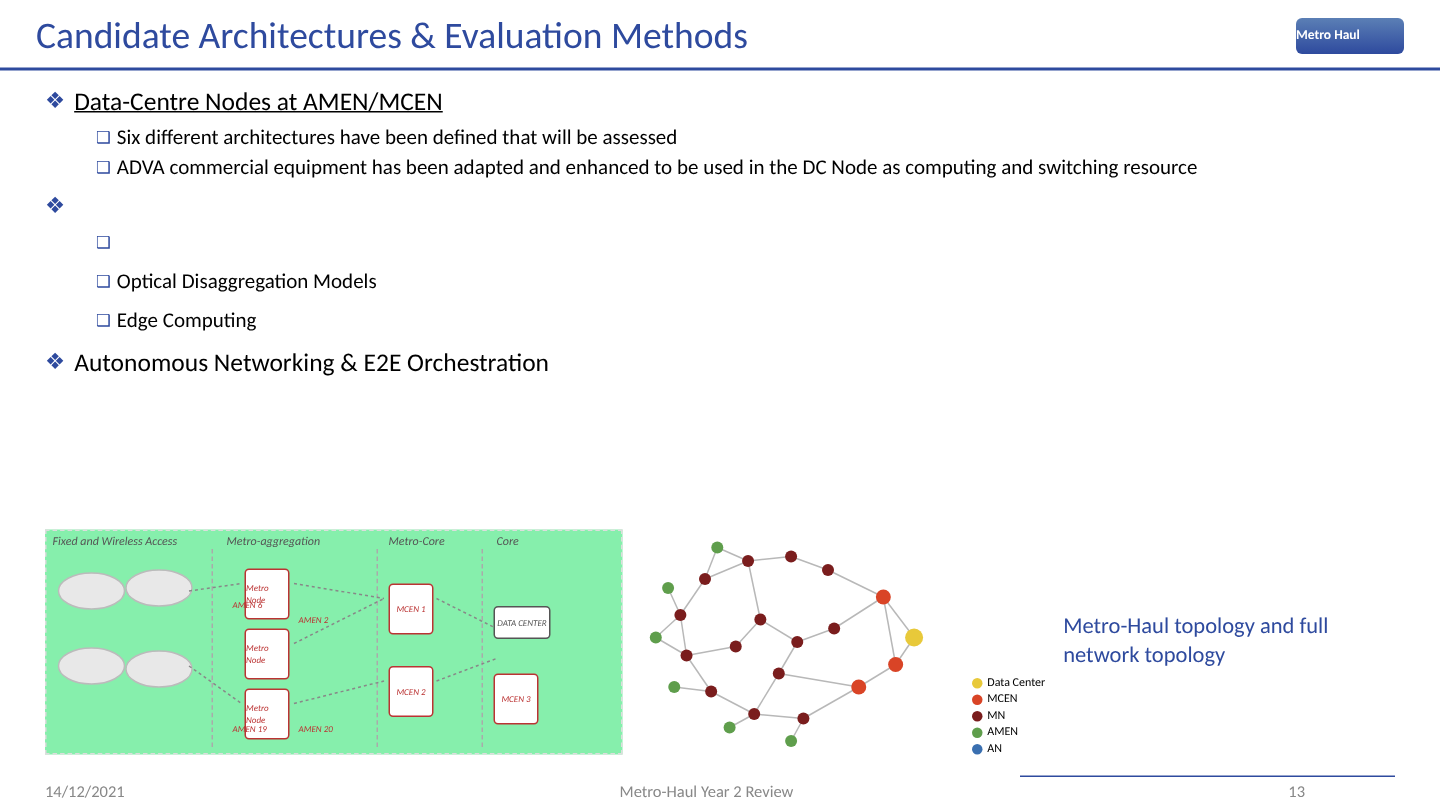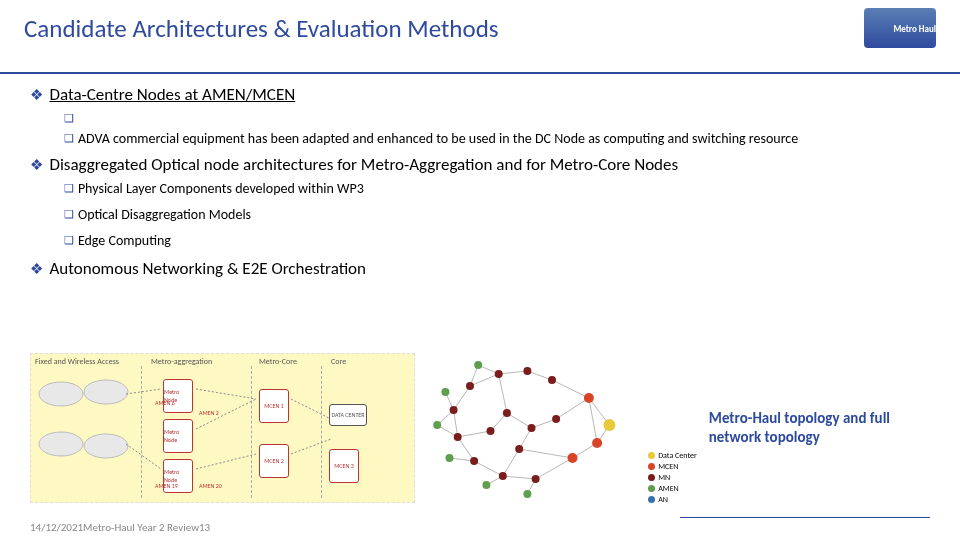--- a/index.html
+++ b/index.html
@@ -5,39 +5,39 @@
   * { margin: 0; padding: 0; box-sizing: border-box; }
   body {
     width: 960px;
     height: 540px;
     font-family: Calibri, Arial, sans-serif;
     background: #fff;
     position: relative;
     overflow: hidden;
   }
   .header {
-    padding: 8px 24px 24px 24px;
+    padding: 8px 24px 6px 24px;
     border-bottom: 2px solid #2e4a9e;
     display: flex;
     justify-content: space-between;
     align-items: center;
   }
   .title {
     color: #2e4a9e;
     font-size: 25px;
     font-weight: 400;
   }
   .logo {
     width: 72px;
-    height: 40px;
+    height: 24px;
     background: linear-gradient(180deg,#5b7fb5 0%, #2e4a9e 100%);
     border-radius: 4px;
     display: flex;
     align-items: center;
-    justify-content: flex-end;
+    justify-content: flex-start;
     color: #fff;
     font-size: 9px;
     font-weight: bold;
   }
   .content {
     padding: 10px 30px 0 30px;
   }
   .l1 {
     display: flex;
     align-items: flex-start;
@@ -74,44 +74,45 @@
     bottom: 32px;
     height: 160px;
     display: flex;
     align-items: center;
     gap: 14px;
   }
   .diagram-left {
     flex: 1.3;
     height: 150px;
     position: relative;
-    background: #fef9c3;
+    background: #86efac;
     border: 1px dashed #ddd;
     overflow: hidden;
+    font-style: italic;
   }
   .diagram-right {
     flex: 0.9;
     height: 150px;
     position: relative;
   }
   .caption {
     flex: 0.75;
     font-size: 15px;
-    font-weight: 700;
+    font-weight: 400;
     color: #2e4a9e;
     line-height: 1.25;
   }
   .footer {
     position: absolute;
     bottom: 6px;
     left: 0;
     right: 0;
-    padding: 0 70px 0 30px;
-    display: flex;
-    justify-content: flex-start;
+    padding: 0 90px 0 30px;
+    display: flex;
+    justify-content: space-between;
     align-items: center;
     font-size: 11px;
     color: #888;
   }
   .hr {
     position: absolute;
     bottom: 22px;
     left: 680px;
     right: 30px;
     border-top: 1px solid #2e4a9e;
@@ -159,35 +160,34 @@
 
 <div class="content">
 
   <div class="l1">
     <span class="bullet">❖</span>
     <span class="u">Data-Centre Nodes at AMEN/MCEN</span>
   </div>
   <div class="l2group">
     <div class="l2">
         <span class="sq">❑</span>
+        <span>Six different architectures have been defined that will be assessed</span>
       </div>
     <div class="l2">
         <span class="sq">❑</span>
         <span>ADVA commercial equipment has been adapted and enhanced to be used in the DC Node as computing and switching resource</span>
       </div>
   </div>
 
   <div class="l1">
     <span class="bullet">❖</span>
-    <span>Disaggregated Optical node architectures for Metro-Aggregation and for Metro-Core Nodes</span>
   </div>
   <div class="l2group">
     <div class="l2 l2b">
         <span class="sq">❑</span>
-        <span>Physical Layer Components developed within WP3</span>
       </div>
     <div class="l2 l2b">
         <span class="sq">❑</span>
         <span>Optical Disaggregation Models</span>
       </div>
     <div class="l2 l2b">
         <span class="sq">❑</span>
         <span>Edge Computing</span>
       </div>
   </div>

